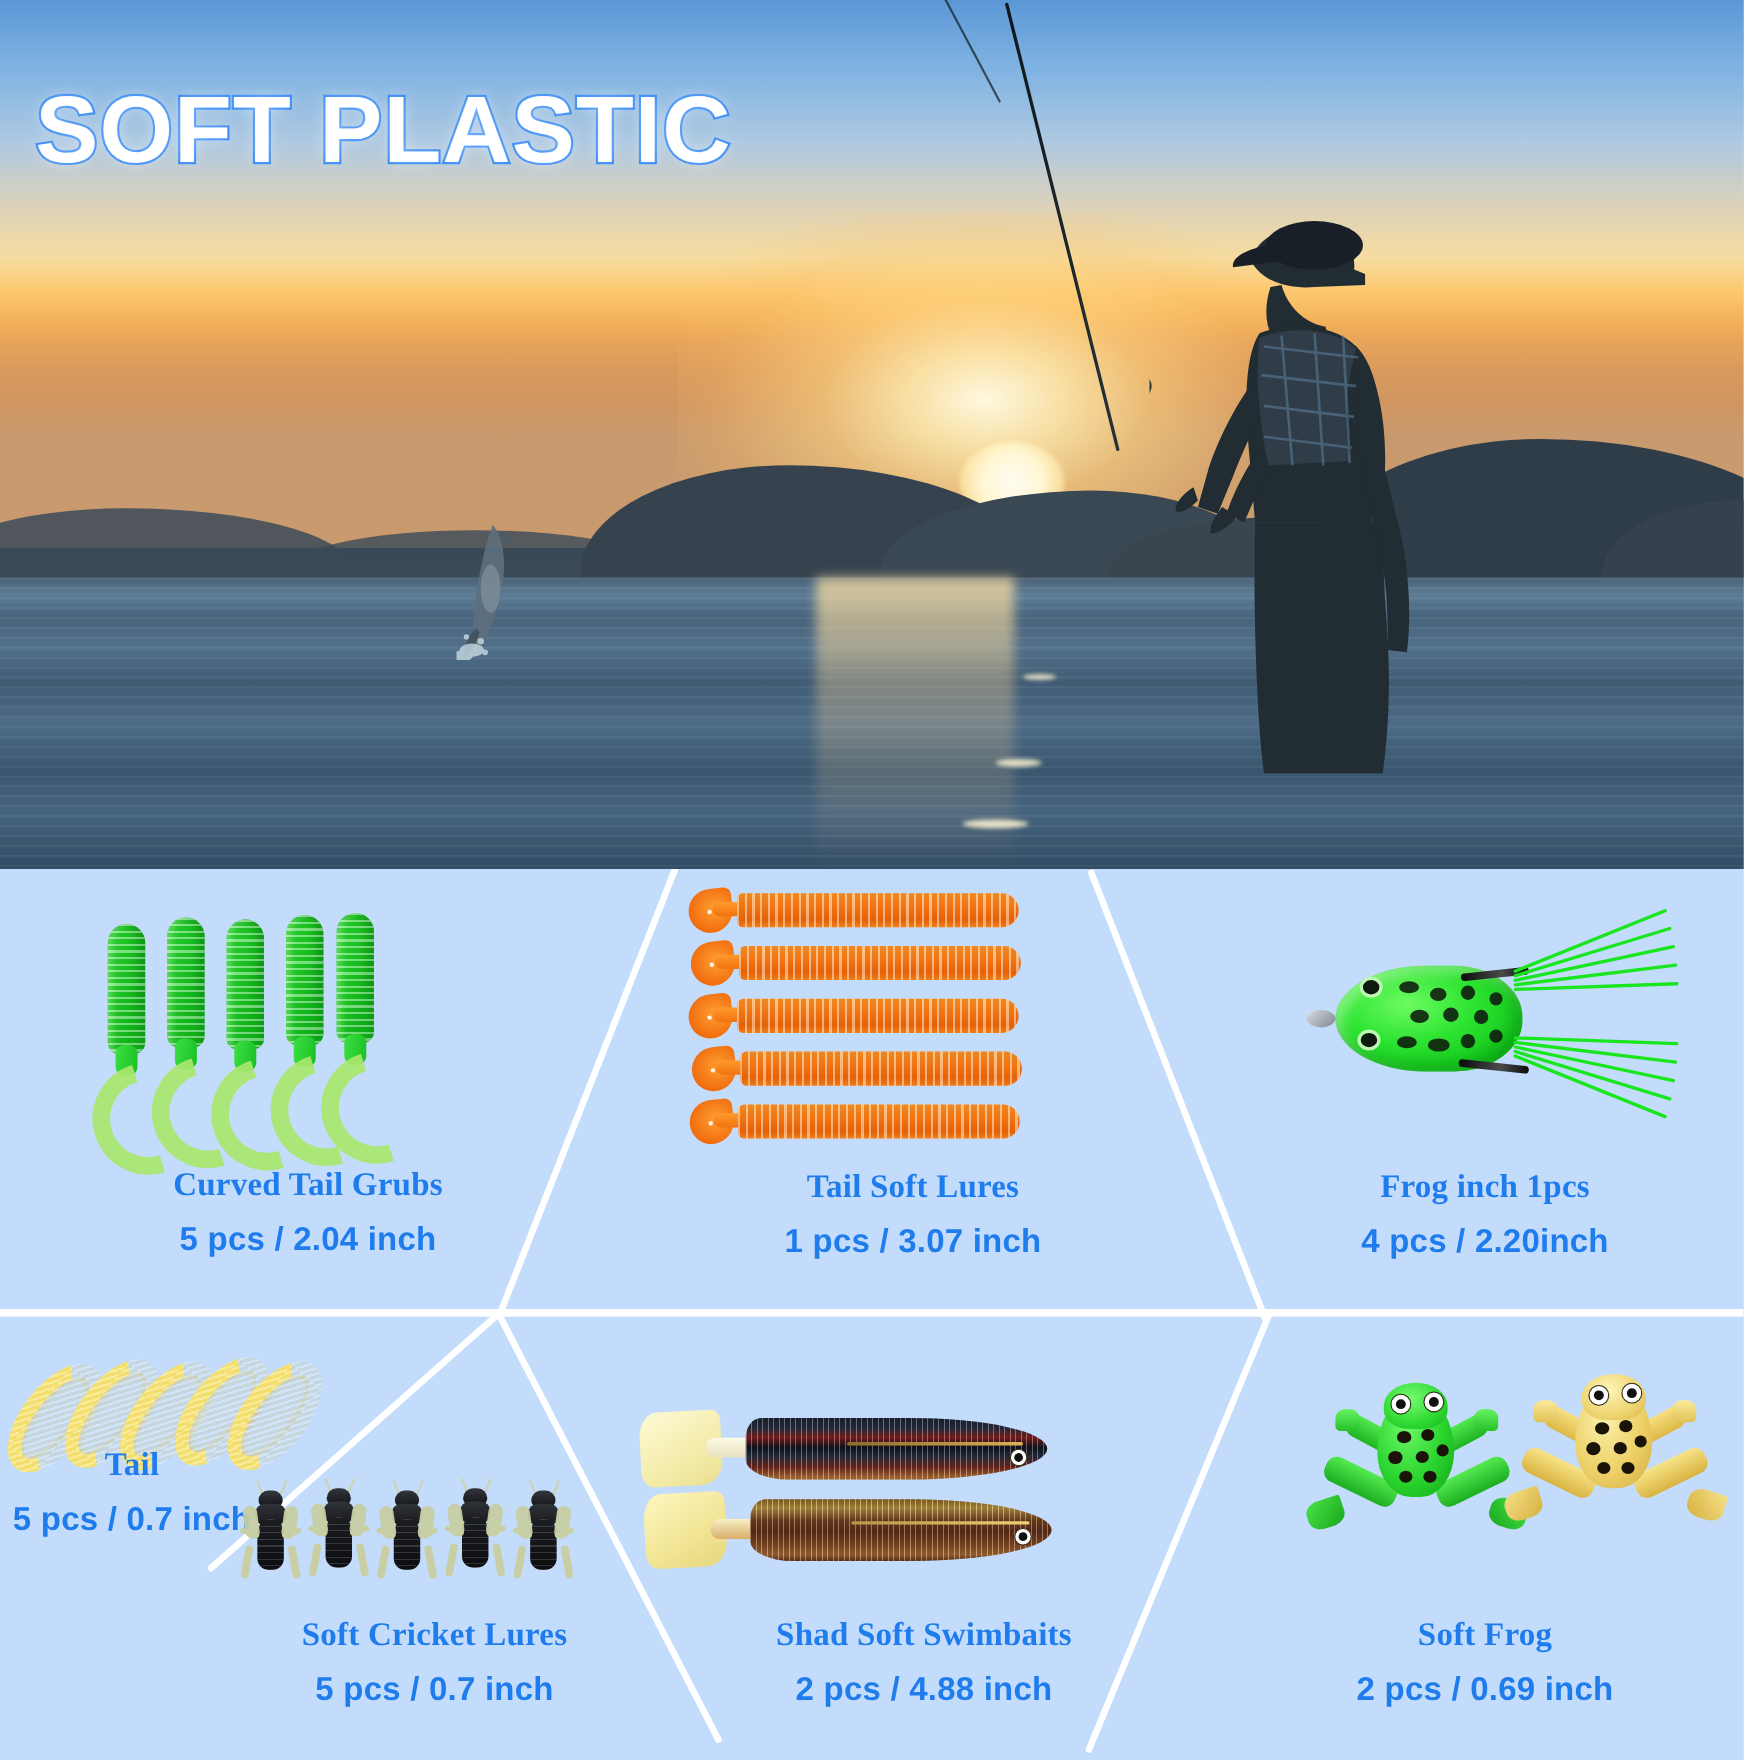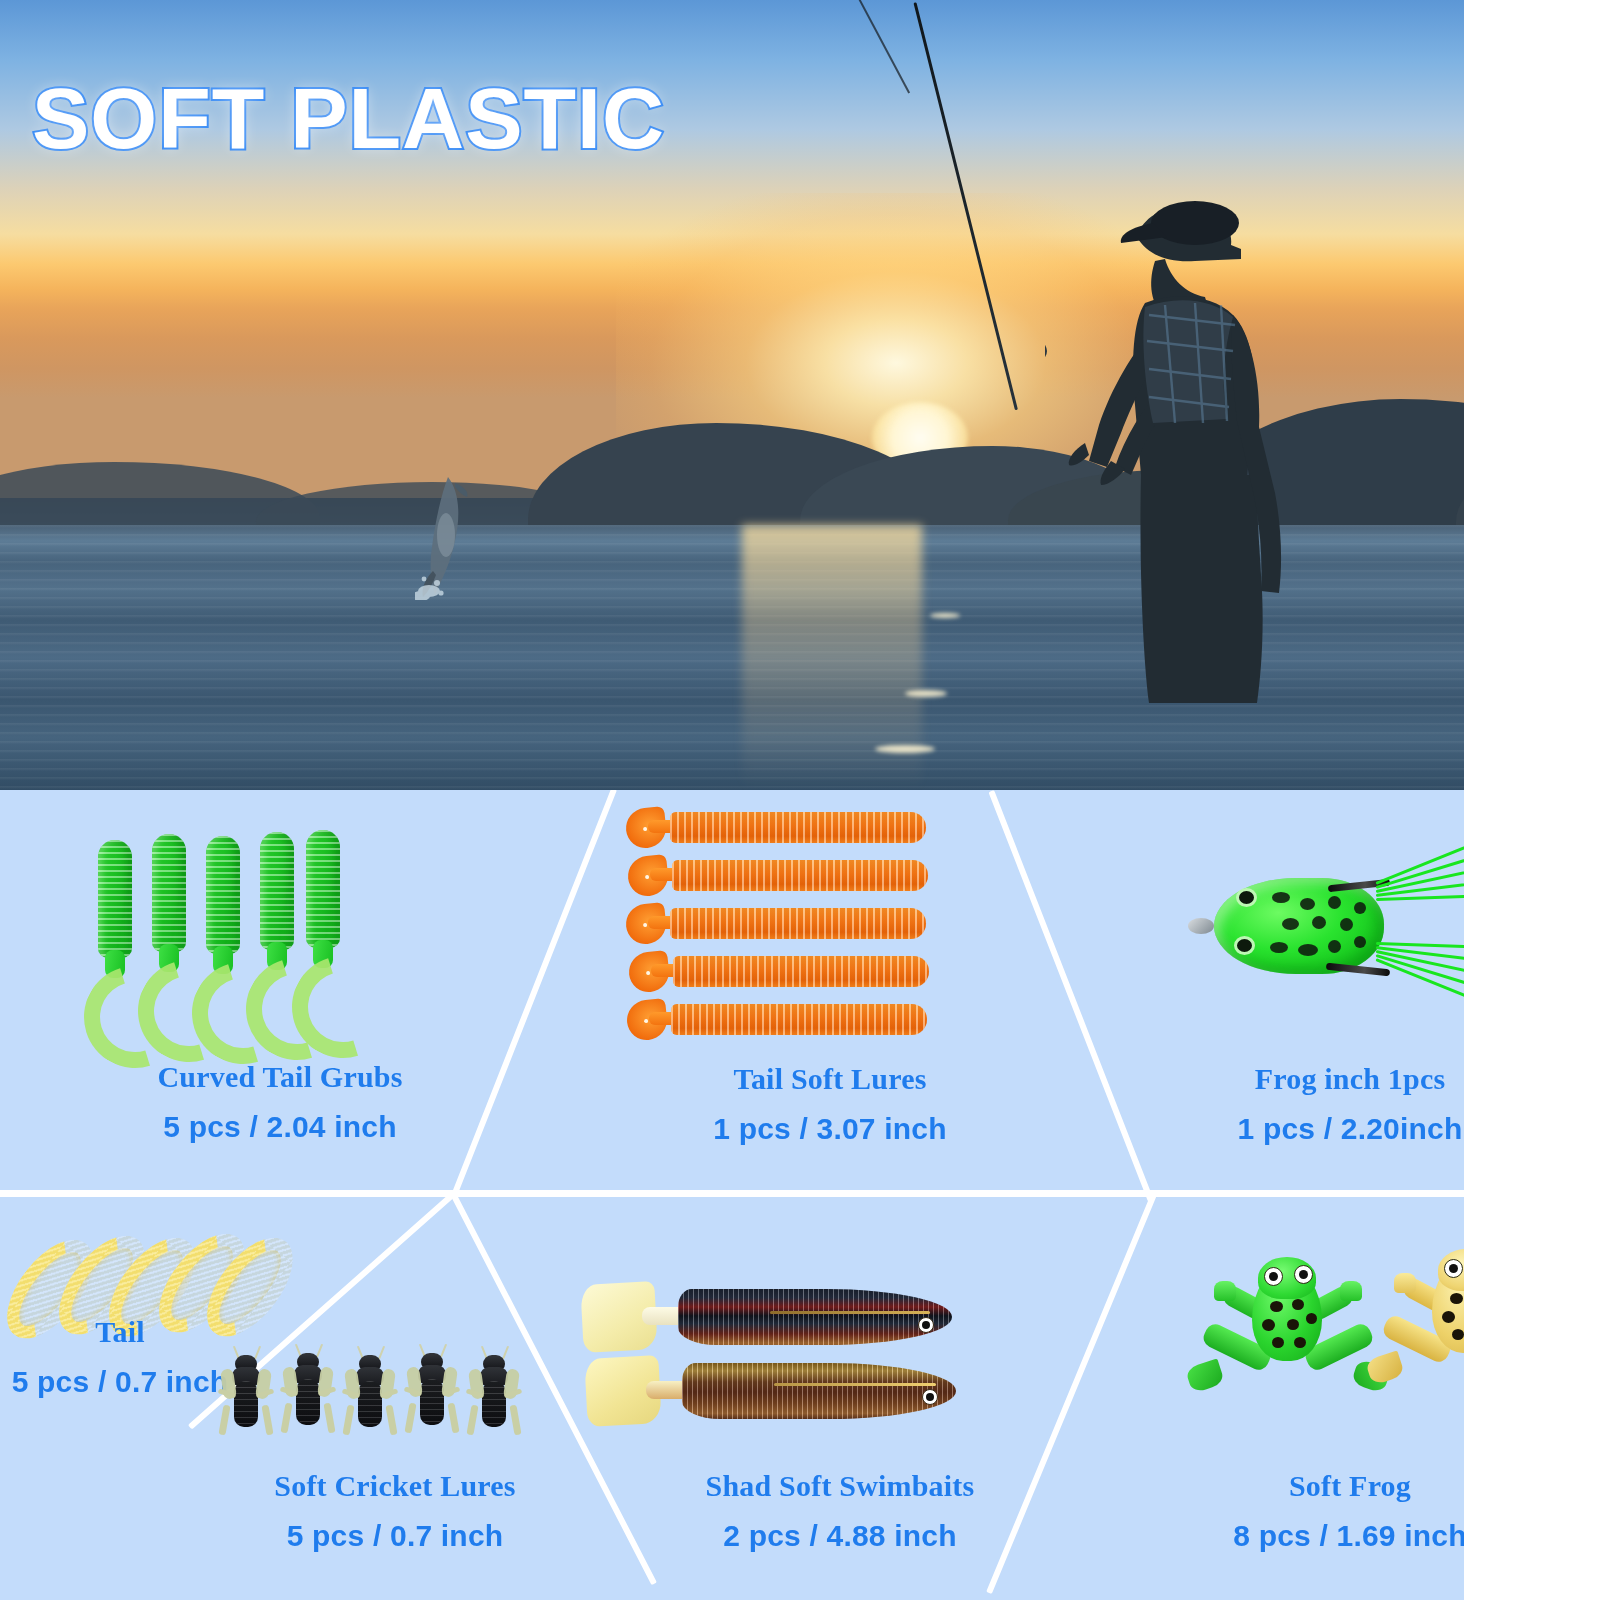--- a/index.html
+++ b/index.html
@@ -1,17 +1,17 @@
 <!DOCTYPE html>
 <html><head>
 <meta charset="utf-8">
 <style>
   html,body{margin:0;padding:0;background:#fff;}
   body{width:1600px;height:1600px;font-family:"Liberation Sans",sans-serif;overflow:hidden;}
-  #page{position:relative;width:1464px;height:1600px;overflow:hidden;background:#fde047;}
+  #page{position:relative;width:1585px;height:1600px;overflow:hidden;background:#fde047;}
 
   
   .hero{position:absolute;left:0;top:0;width:1600px;height:790px;overflow:hidden;
         background:linear-gradient(to bottom,#5f9bd8 0%,#79b0e0 10%,#a9c8e0 22%,#d9cdb4 34%,#f3d79a 43%,#f7c268 50%,#f2b25a 55%,#d9a263 58%,#3e4a55 60%,#2b3a48 62%,#44617c 70%,#5b7d9b 80%,#4d6e8b 90%,#3c5a76 100%);}
   .sky{position:absolute;left:0;top:0;width:1600px;height:63%;
        background:linear-gradient(to bottom,#5c97d6 0%,#7eb2e2 12%,#aec9e2 26%,#ddd2b8 38%,#f6dda0 47%,#fcc970 53%,#f5b45c 58%,#e8a45a 62%,#d9995c 68%,#cf9662 74%,#c89a6e 80%);}
   .sunglow{position:absolute;left:56%;top:46%;width:560px;height:340px;transform:translate(-50%,-50%);
            background:radial-gradient(ellipse at center,rgba(255,250,225,.98) 0%,rgba(255,236,175,.85) 18%,rgba(255,214,130,.55) 38%,rgba(250,190,105,.22) 62%,rgba(250,190,105,0) 80%);}
   .sundisc{position:absolute;left:57.5%;top:55.5%;width:96px;height:72px;transform:translate(-50%,-50%);
            border-radius:50%;background:radial-gradient(circle,#fffdf2 0%,#fff6d4 45%,rgba(255,235,170,.7) 75%,rgba(255,235,170,0) 100%);
@@ -338,21 +338,21 @@
         <div class="fl-skirt" style="left:198px;top:68px;transform:rotate(-7deg);"></div>
         <div class="fl-skirt" style="left:198px;top:72px;transform:rotate(-2deg);"></div>
         <div class="fl-skirt" style="left:198px;top:132px;transform:rotate(22deg);"></div>
         <div class="fl-skirt" style="left:198px;top:128px;transform:rotate(17deg);"></div>
         <div class="fl-skirt" style="left:198px;top:124px;transform:rotate(12deg);"></div>
         <div class="fl-skirt" style="left:198px;top:120px;transform:rotate(7deg);"></div>
         <div class="fl-skirt" style="left:198px;top:116px;transform:rotate(2deg);"></div>
       </div>
       <div class="plabel" style="top:272px;">
         <div class="pname">Frog inch 1pcs</div>
-        <div class="pspec">1 pcs / 2.20inch</div>
+        <div class="pspec">4 pcs / 2.20inch</div>
       </div>
     </div>
 
     <div class="panel" style="left:0;top:407px;width:300px;height:180px;">
       <div style="position:absolute;left:14px;top:24px;width:250px;height:100px;">
         <div class="worm" style="left:6px;  top:10px;">
             <i></i>
             <u></u>
           </div>
         <div class="worm" style="left:58px; top:6px;">
@@ -527,18 +527,18 @@
         <div class="sf-spot" style="left:82px;top:52px;width:13px;height:11px;"></div>
         <div class="sf-spot" style="left:104px;top:50px;width:12px;height:11px;"></div>
         <div class="sf-spot" style="left:74px;top:70px;width:13px;height:12px;"></div>
         <div class="sf-spot" style="left:99px;top:70px;width:12px;height:11px;"></div>
         <div class="sf-spot" style="left:118px;top:64px;width:11px;height:11px;"></div>
         <div class="sf-spot" style="left:84px;top:88px;width:12px;height:11px;"></div>
         <div class="sf-spot" style="left:106px;top:88px;width:12px;height:11px;"></div>
       </div>
       <div class="plabel" style="top:272px;">
         <div class="pname">Soft Frog</div>
-        <div class="pspec">8 pcs / 1.69 inch</div>
+        <div class="pspec">2 pcs / 0.69 inch</div>
       </div>
     </div>
 
   </div>
 </div>
 
 </body></html>

